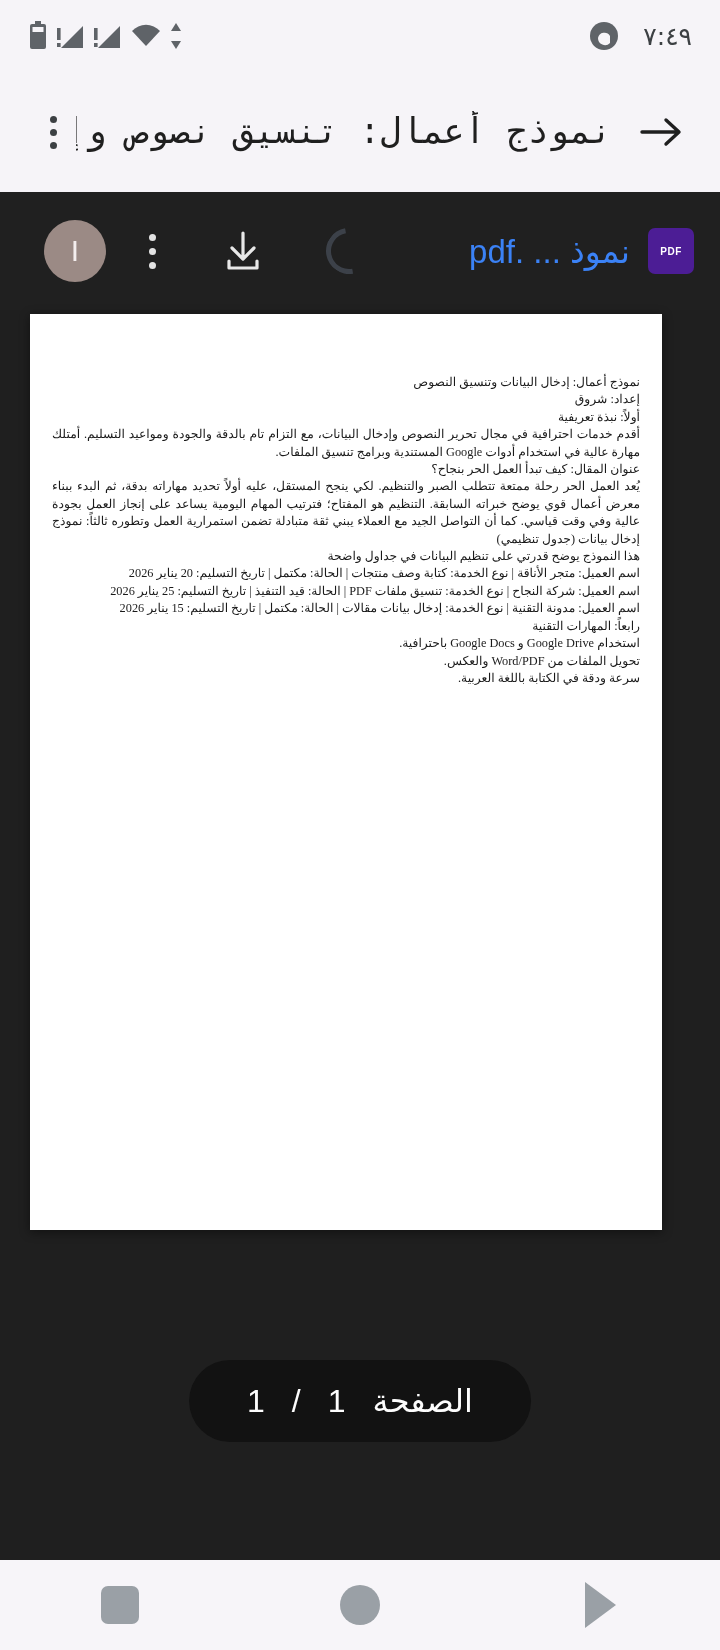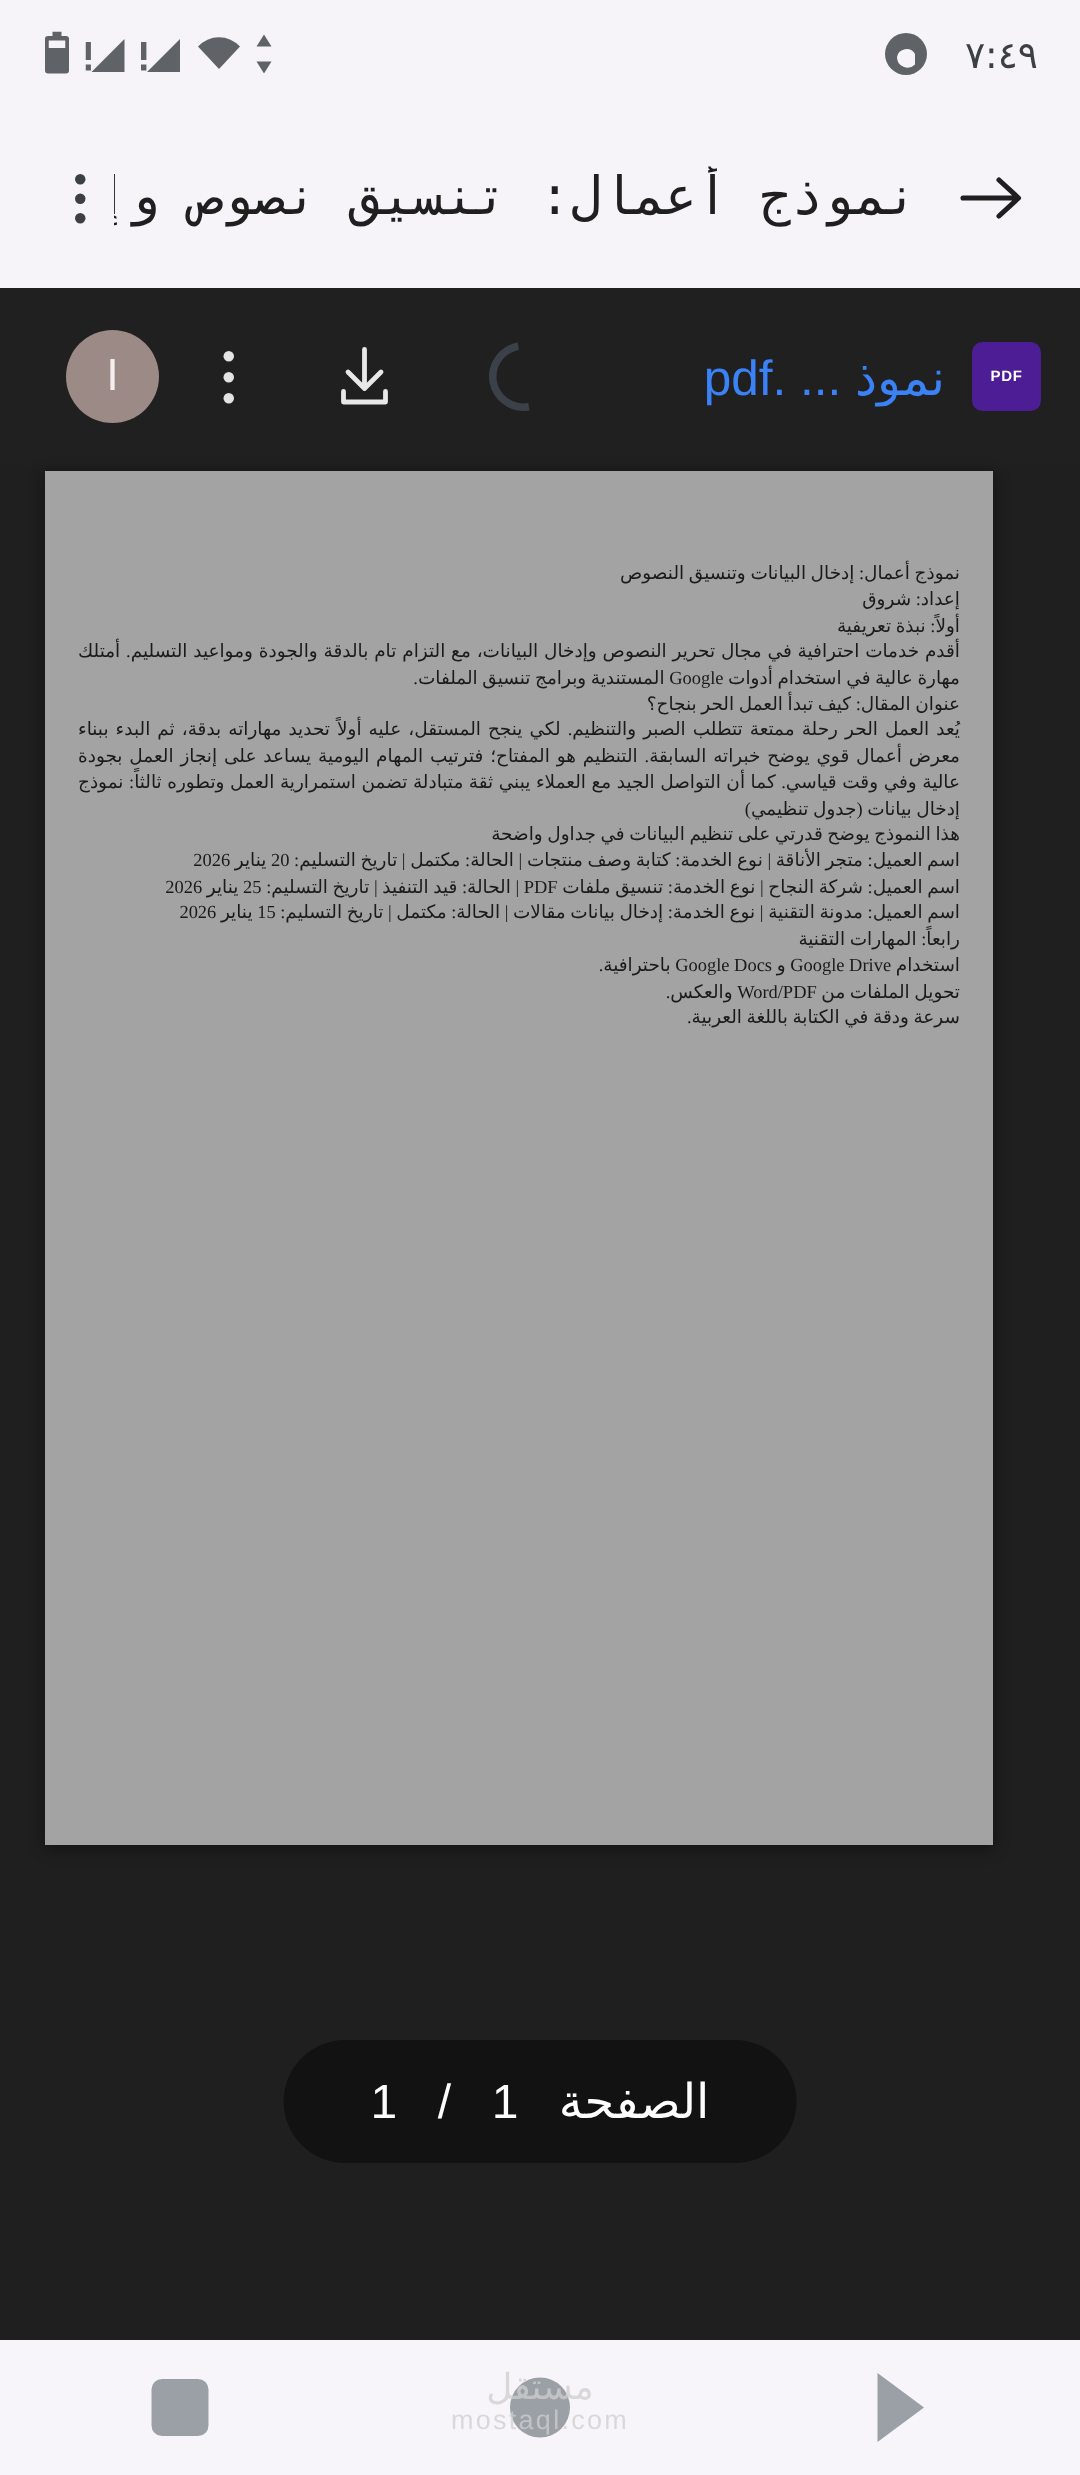--- a/index.html
+++ b/index.html
@@ -80,21 +80,21 @@
   .pdf-badge {
     width: 46px; height: 46px; border-radius: 7px; background: #4c1d95;
     color: #fff; font-size: 10px; font-weight: bold; letter-spacing: .5px;
     display: flex; align-items: center; justify-content: center; flex: 0 0 auto;
   }
 
   
   .page {
     position: absolute; top: 122px; left: 30px;
     width: 632px; height: 916px;
-    background: #a3a3a3;
+    background: #ffffff;
     box-shadow: 0 2px 10px rgba(0,0,0,.45);
     padding: 60px 22px 0 22px;
   }
   .doc { direction: rtl; text-align: right; color: #1a1a1a; }
   .doc p {
     font-family: "Liberation Serif", "DejaVu Serif", serif;
     font-size: 12.3px; line-height: 17.4px;
     margin: 0; text-align: right;
   }
   .doc p.justify { text-align: justify; text-align-last: right; }
@@ -240,18 +240,14 @@
       <div class="nav-recents"></div>
     </div>
     <div class="nav-slot">
       <div class="nav-home"></div>
     </div>
     <div class="nav-slot">
       <div class="nav-back"></div>
     </div>
   </div>
 
-  <div class="watermark">
-    <div class="wm-ar">مستقل</div>
-    <div class="wm-en">mostaql.com</div>
-  </div>
 
 </div>
 
 </body></html>

